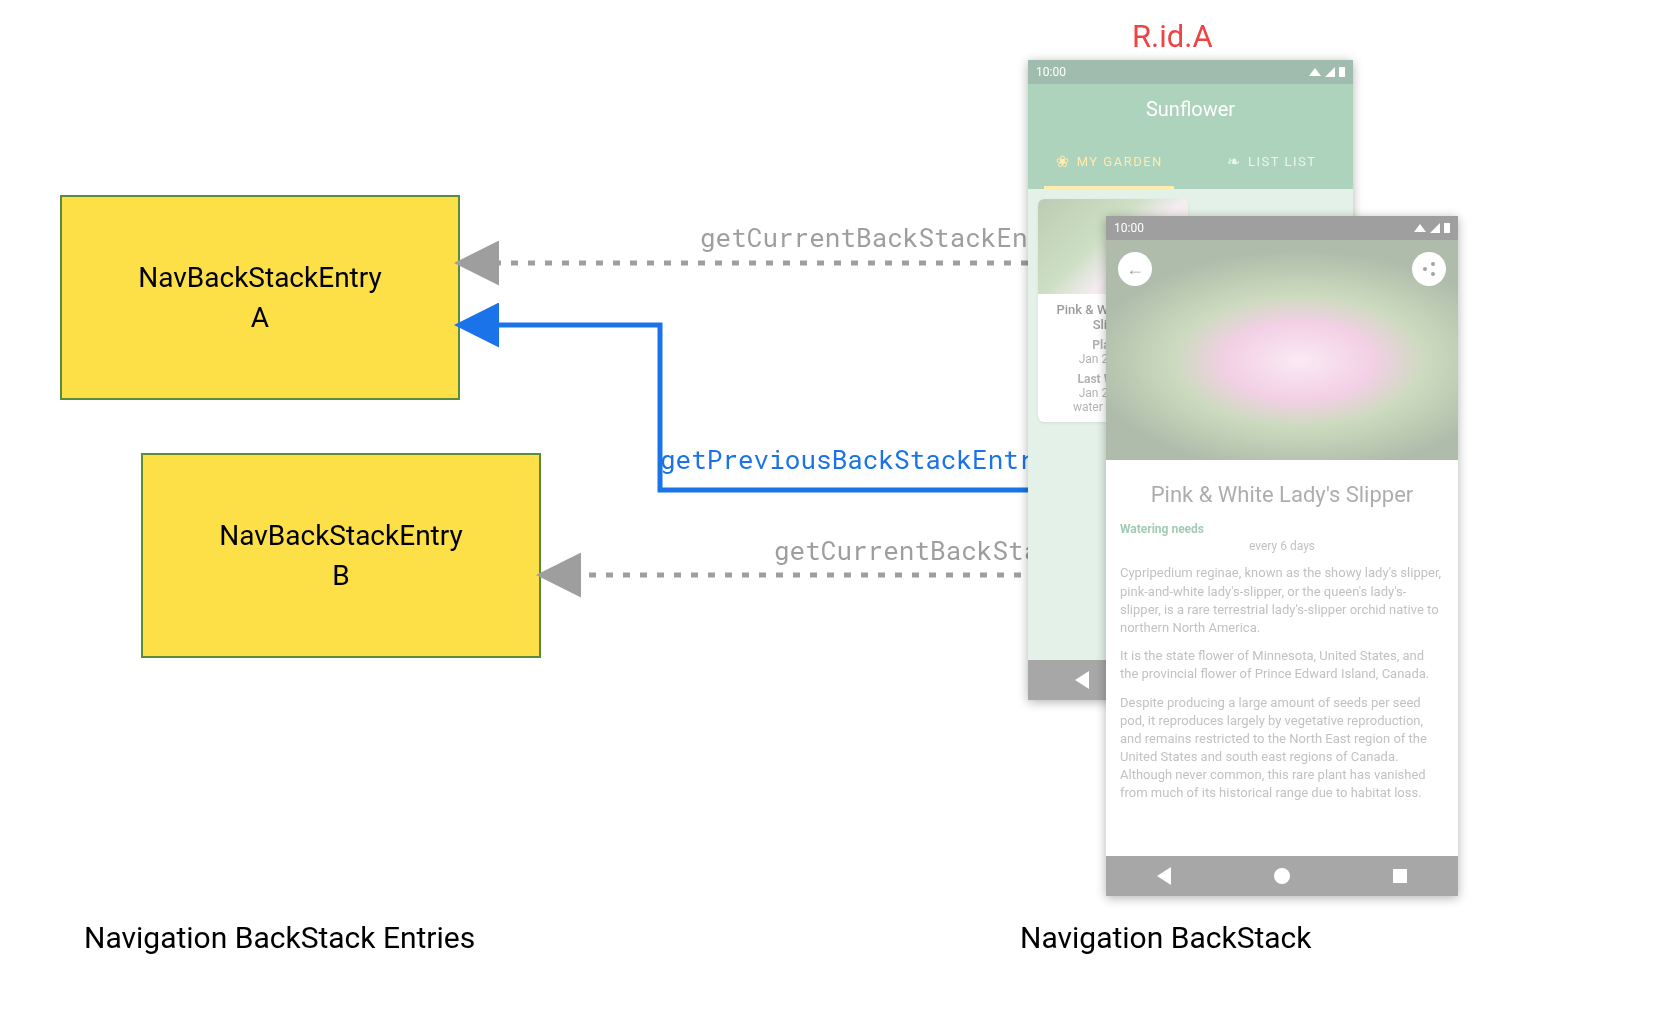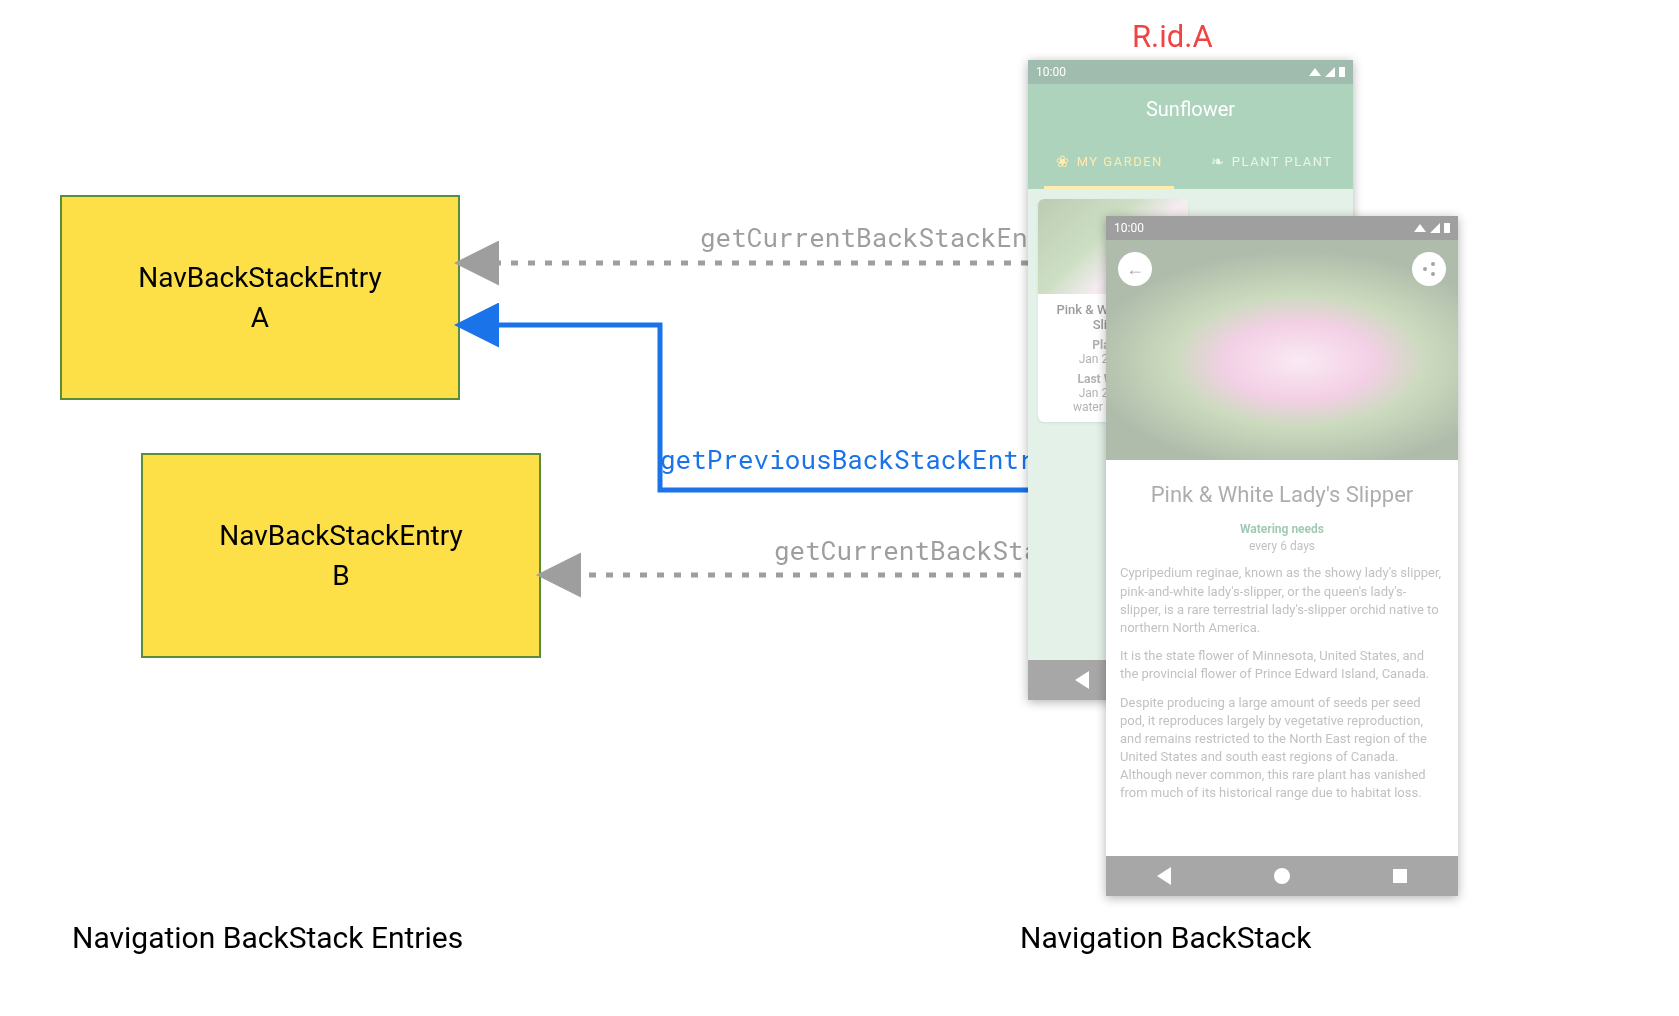--- a/index.html
+++ b/index.html
@@ -239,21 +239,20 @@
     overflow: hidden;
   }
   .detail-title {
     font-size: 22px;
     color: #4a4a4a;
     text-align: center;
     margin: 6px 0 10px;
     font-weight: 400;
   }
   .wn {
-    text-align: center;
     color: #2e8b57;
     font-weight: 700;
     font-size: 12px;
   }
   .wn-sub {
     text-align: center;
     font-size: 12px;
     margin-bottom: 10px;
   }
   .para { margin-bottom: 10px; }
@@ -277,21 +276,21 @@
     </div>
   </div>
 
   <div class="rid-label" style="left:1132px; top:18px;">R.id.A</div>
   <div class="rid-label" style="left:1215px; top:178px;">R.id.B</div>
 
   <div class="call-label call-gray" style="left:700px; top:220px;">getCurrentBackStackEntry()</div>
   <div class="call-label call-blue" style="left:660px; top:442px;">getPreviousBackStackEntry()</div>
   <div class="call-label call-gray" style="left:774px; top:533px;">getCurrentBackStackEntry()</div>
 
-  <div class="caption" style="left:72px; top:920px;">Navigation BackStack Entries</div>
+  <div class="caption" style="left:84px; top:920px;">Navigation BackStack Entries</div>
   <div class="caption" style="left:1020px; top:920px;">Navigation BackStack</div>
 
   <svg class="arrows">
     <defs>
       <marker id="arrow-gray" viewBox="0 0 10 10" refX="2" refY="5" markerWidth="9" markerHeight="9" orient="auto-start-reverse">
         <path d="M 0 0 L 10 5 L 0 10 z" fill="#9e9e9e"></path>
       </marker>
       <marker id="arrow-blue" viewBox="0 0 10 10" refX="2" refY="5" markerWidth="9" markerHeight="9" orient="auto-start-reverse">
         <path d="M 0 0 L 10 5 L 0 10 z" fill="#1a73e8"></path>
       </marker>
@@ -316,21 +315,21 @@
     <div class="appbar">
       <span>Sunflower</span>
     </div>
     <div class="tabs">
       <div class="tab active">
         <span class="tab-icon flower-icon"></span>
         <span>MY GARDEN</span>
       </div>
       <div class="tab">
         <span class="tab-icon leaf-icon"></span>
-        <span>PLANT PLANT</span>
+        <span>LIST LIST</span>
       </div>
     </div>
     <div class="list-body">
       <div class="card">
         <div class="card-img"></div>
         <div class="card-body">
           <div class="card-title">Pink &amp; White Lady's Slipper</div>
           <div class="card-label">Planted</div>
           <div>Jan 23, 2020</div>
           <div class="card-label">Last Watered</div>

